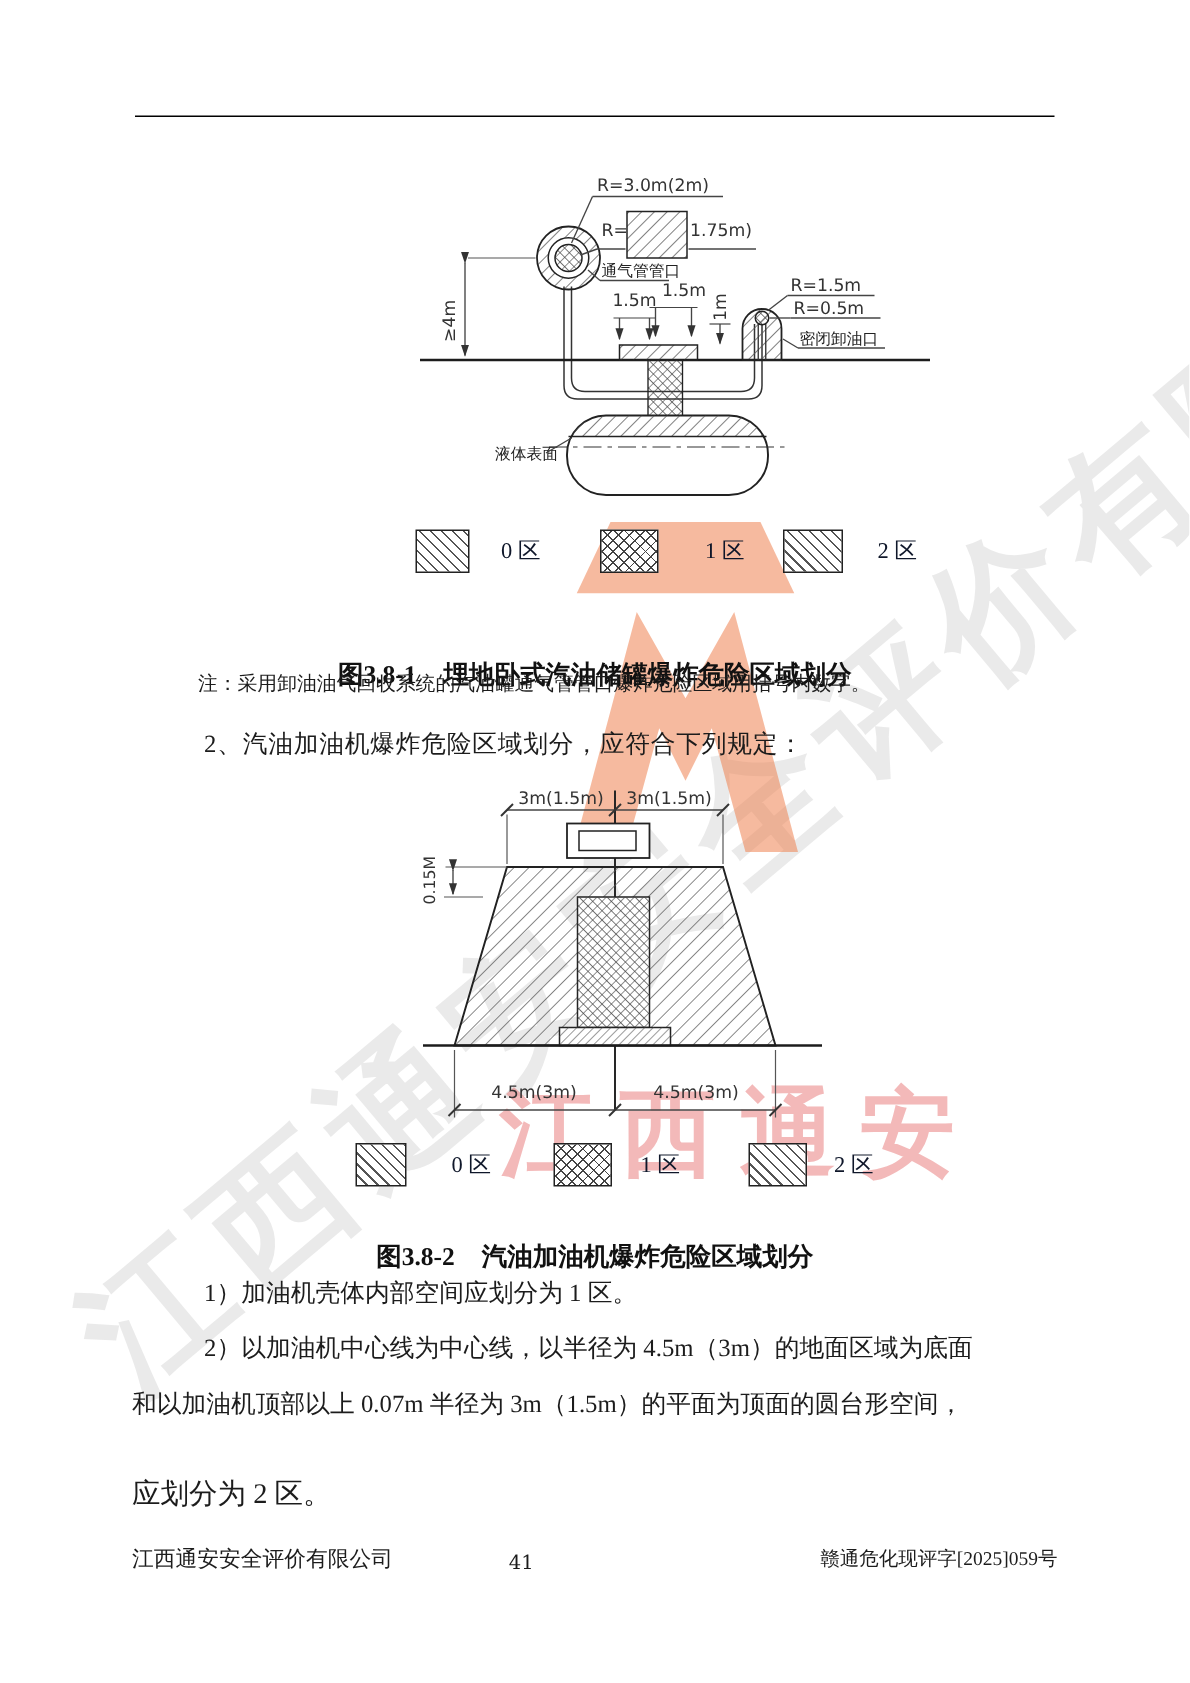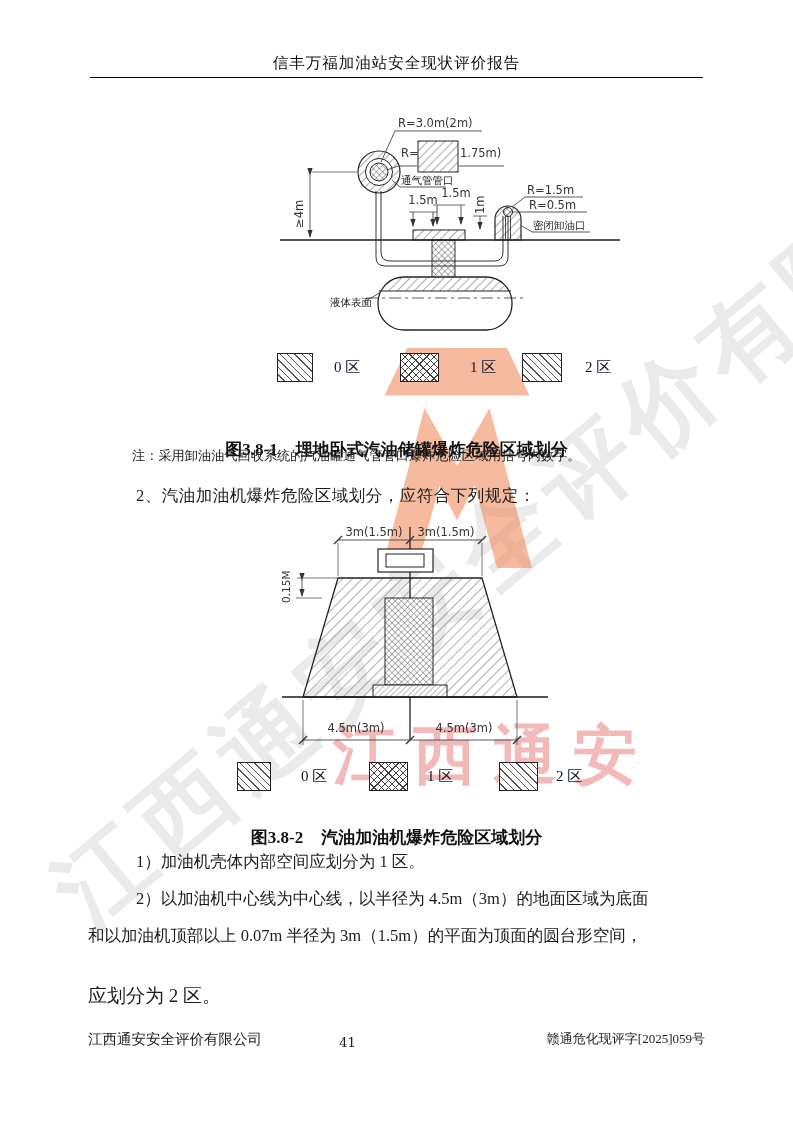--- a/index.html
+++ b/index.html
@@ -76,21 +76,20 @@
     </defs>
   </svg>
 
   <div class="abs wm-gray">江西通安安全评价有限公司</div>
   <div class="abs wm-red">江西通安</div>
   <svg class="abs wm-orange" width="250" height="235" viewBox="0 0 100 94">
     <path d="M30,6 L70,6 L79,25 L21,25 Z" fill="#ef8352"></path>
     <path d="M20,94 L37,30 L50,53 L63,30 L80,94 L66,94 L57,61 L50,75 L43,61 L34,94 Z" fill="#ef8352"></path>
   </svg>
 
-  <div class="abs header-title content">信丰万福加油站安全现状评价报告</div>
   <div class="abs header-rule content"></div>
 
   <svg class="abs content" style="left:255px;top:100px" width="375" height="250" viewBox="255 100 375 250">
 
     <g stroke="#333" stroke-width="1" fill="none">
       <path d="M376,191 V257 Q376,266 385,266 H499 Q508,266 508,257 V216"></path>
       <path d="M381,191 V252 Q381,261 390,261 H494 Q503,261 503,252 V216"></path>
     </g>
 
     <line x1="280" y1="240" x2="620" y2="240" stroke="#1c1c1c" stroke-width="1.7"></line>

